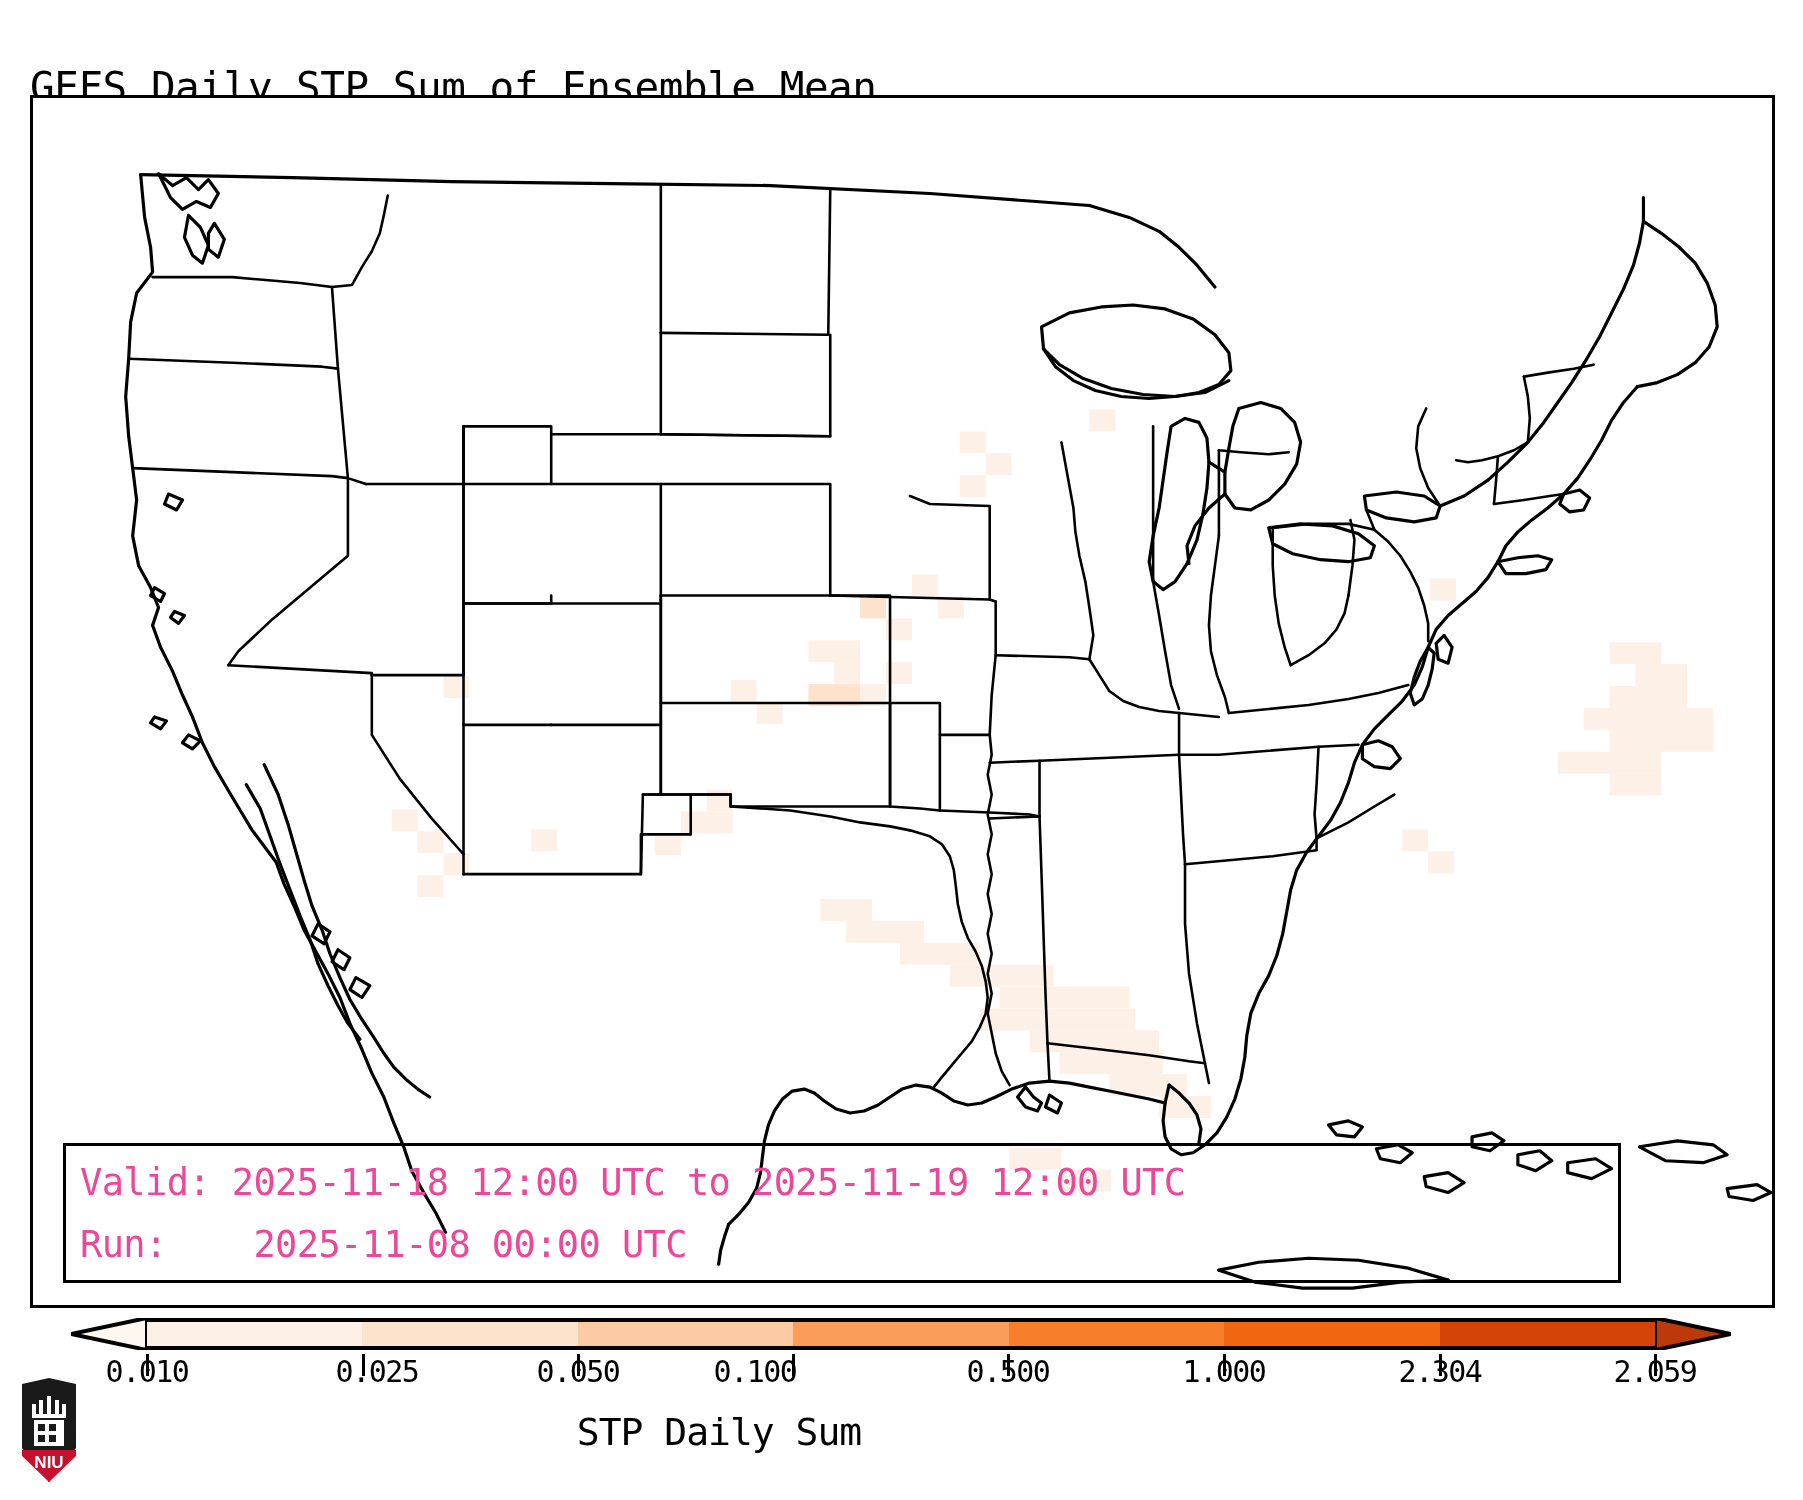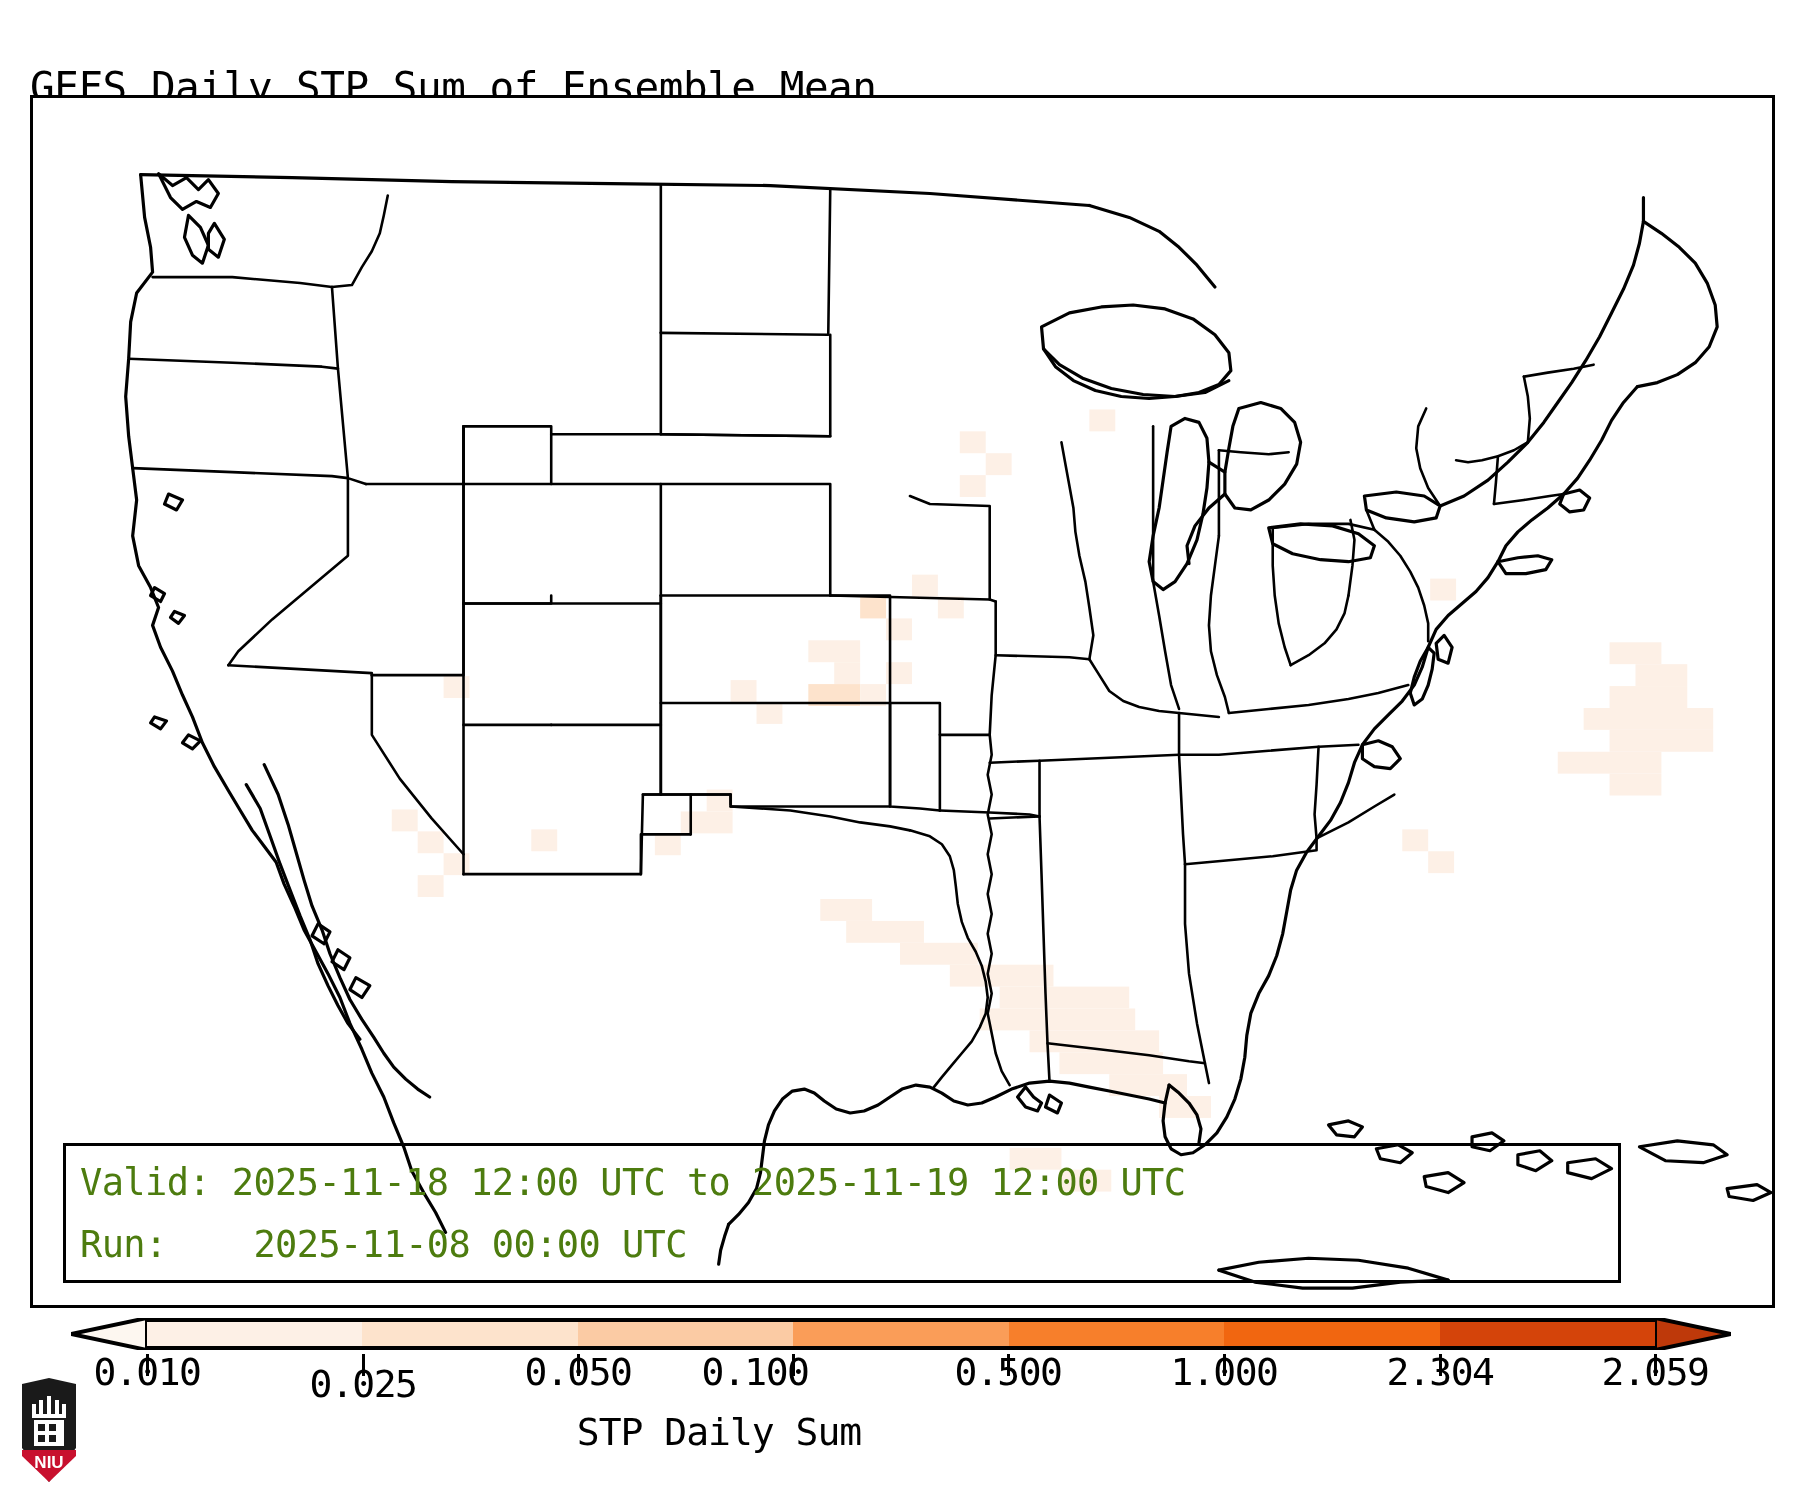--- a/index.html
+++ b/index.html
@@ -21,37 +21,37 @@
   #map-svg{position:absolute;left:0;top:0;width:100%;height:100%;}
 
   
   #info-box{
     position:absolute;left:63px;top:1143px;width:1558px;height:140px;
     border:3px solid #000;box-sizing:border-box;background:transparent;
     padding:6px 14px 0 14px;
   }
   .info-line{
     font-size:37px;line-height:62px;white-space:pre;letter-spacing:-0.6px;
-    font-family:"DejaVu Sans Mono","Liberation Mono",monospace;color:#4d7c0f;
+    font-family:"DejaVu Sans Mono","Liberation Mono",monospace;color:#ec4899;
   }
 
   
   #colorbar-wrap{position:absolute;left:0;top:1308px;width:1803px;height:60px;}
   #cb-body{position:absolute;left:147px;top:10px;width:1508px;height:32px;
            border-top:4px solid #000;border-bottom:4px solid #000;box-sizing:border-box;display:flex;}
   .cb-band{height:100%;flex:1 1 0;}
   .cb-arrow{position:absolute;top:10px;width:76px;height:32px;}
   #cb-arrow-left{left:71px;}
   #cb-arrow-right{left:1655px;}
   #cb-ticks{position:absolute;left:0;top:46px;width:1803px;height:22px;}
   .cb-tick{position:absolute;top:0;width:3px;height:22px;background:#000;}
   #cb-labels{position:absolute;left:0;top:1348px;width:1803px;height:54px;}
   .cb-label{
     position:absolute;top:0;transform:translateX(-50%);
-    font-size:38px;line-height:48px;white-space:pre;letter-spacing:-1.5px;
+    font-size:30px;line-height:48px;white-space:pre;letter-spacing:-1.5px;
     font-family:"DejaVu Sans Mono","Liberation Mono",monospace;color:#000;
   }
   #cb-axis-label{
     position:absolute;left:0;top:1408px;width:1438px;text-align:center;
     font-size:38px;line-height:48px;letter-spacing:-1px;
     font-family:"DejaVu Sans Mono","Liberation Mono",monospace;color:#000;
   }
 
   
   #niu-logo{position:absolute;left:18px;top:1378px;width:62px;height:104px;}
@@ -363,21 +363,21 @@
       <div class="cb-tick" style="left: 577px;"></div>
       <div class="cb-tick" style="left: 792px;"></div>
       <div class="cb-tick" style="left: 1007px;"></div>
       <div class="cb-tick" style="left: 1223px;"></div>
       <div class="cb-tick" style="left: 1439px;"></div>
       <div class="cb-tick" style="left: 1654px;"></div>
     </div>
 </div>
 <div id="cb-labels">
     <div class="cb-label" style="left: 147px;">0.010</div>
-    <div class="cb-label" style="left: 363px; margin-top: 12px;">0.025</div>
+    <div class="cb-label" style="left: 377px;">0.025</div>
     <div class="cb-label" style="left: 578px;">0.050</div>
     <div class="cb-label" style="left: 755px;">0.100</div>
     <div class="cb-label" style="left: 1008px;">0.500</div>
     <div class="cb-label" style="left: 1224px;">1.000</div>
     <div class="cb-label" style="left: 1440px;">2.304</div>
     <div class="cb-label" style="left: 1655px;">2.059</div>
   </div>
 <div id="cb-axis-label">STP Daily Sum</div>
 
 <svg id="niu-logo" viewBox="0 0 62 104">

